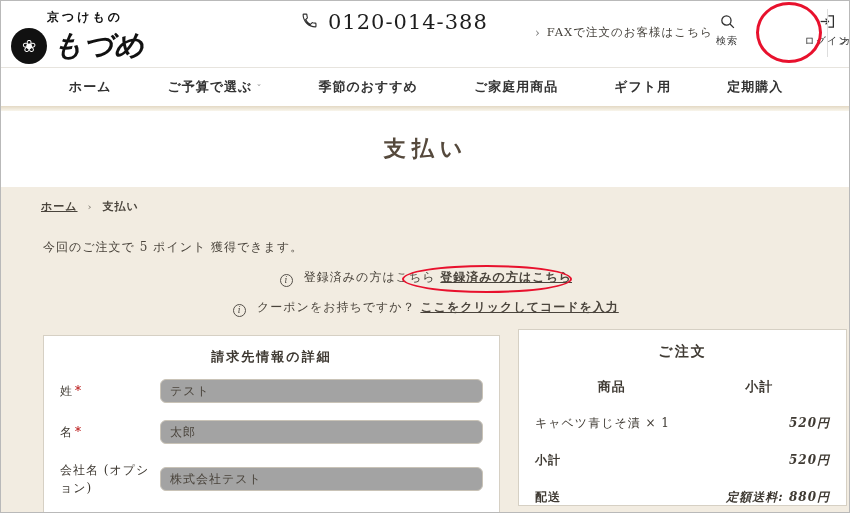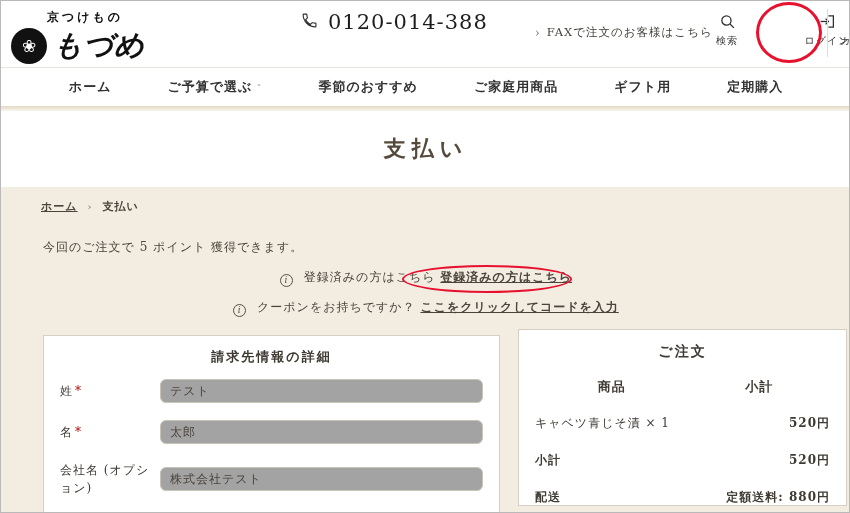--- a/index.html
+++ b/index.html
@@ -78,21 +78,21 @@
   
   .order-box { position:absolute; left:517px; top:142px; width:329px; height:177px;
     background:#fff; border:1px solid #d6d0c4; padding:13px 16px; }
   .order-title { text-align:center; font-size:14px; font-weight:600; color:#3f3a33; letter-spacing:2px; margin-bottom:17px; }
   .order-head { display:flex; margin-bottom:19px; }
   .order-head .oh-product { width:52%; text-align:center; font-size:13px; font-weight:600; color:#3f3a33; letter-spacing:1px; }
   .order-head .oh-subtotal { width:48%; text-align:center; font-size:13px; font-weight:600; color:#3f3a33; letter-spacing:1px; }
   .order-row { display:flex; justify-content:space-between; align-items:center; margin-bottom:20px; font-size:12px; color:#3f3a33; letter-spacing:1px; }
   .order-row .o-name { font-weight:normal; }
   .order-row .o-label { font-weight:600; }
-  .order-row .o-price { font-weight:600; }
+  .order-row .o-price { font-weight:600;font-style:italic; }
 
   
   .annot { position:absolute; border:3px solid #e8112d; border-radius:50%; pointer-events:none; }
   .annot-login { left:755px; top:1px; width:66px; height:61px; }
   .annot-link { left:401px; top:264px; width:170px; height:28px; border-width:2px; }
 </style>
 </head>
 <body>
 
 <div class="page">

